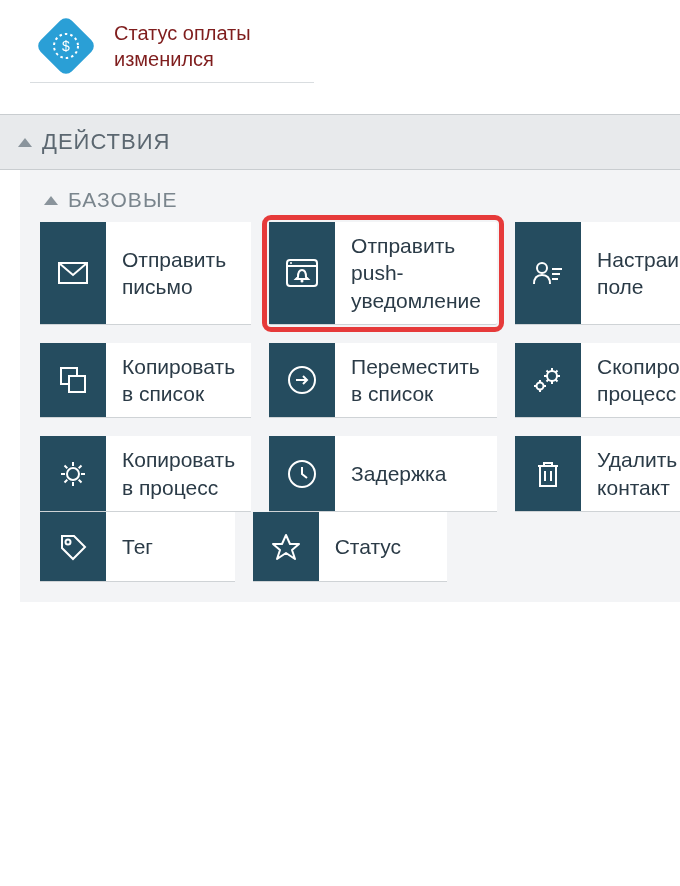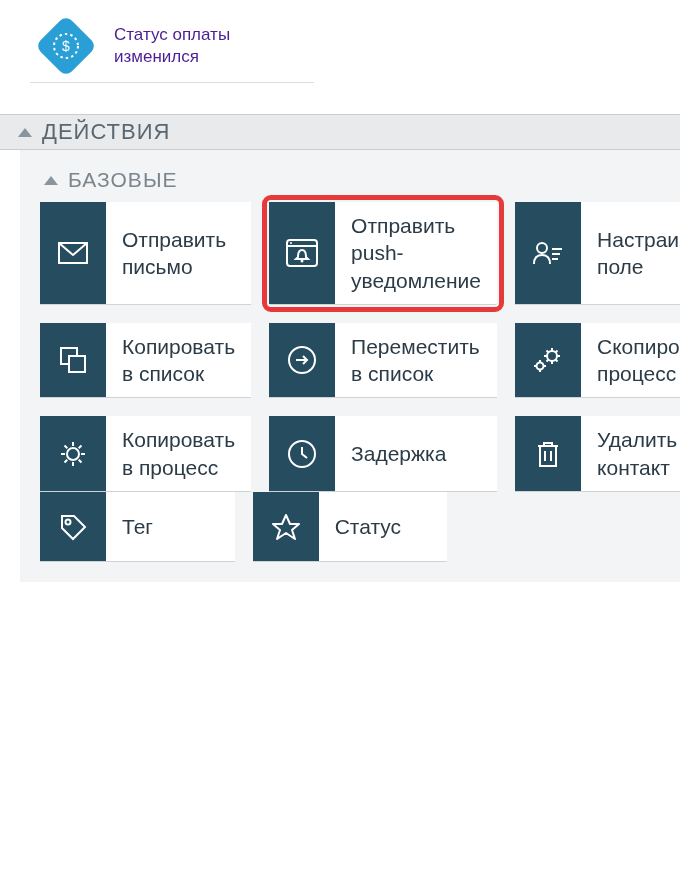--- a/index.html
+++ b/index.html
@@ -22,30 +22,30 @@
     }
     .top-icon-wrap {
       width: 72px;
       height: 72px;
       display: flex;
       align-items: center;
       justify-content: center;
       margin-right: 12px;
     }
     .top-label {
-      font-size: 17px;
-      color: #4c1d95;
+      font-size: 20px;
+      color: #7f1d1d;
       line-height: 1.3;
       max-width: 180px;
     }
     .section-header {
       background: #e8eaec;
       border-top: 1px solid #c9cdd0;
       border-bottom: 1px solid #c9cdd0;
-      padding: 4px 18px;
+      padding: 14px 18px;
       font-size: 22px;
       color: #5b6770;
       letter-spacing: 1px;
       display: flex;
       align-items: center;
     }
     .section-body {
       background: #f3f4f6;
       padding: 0 20px 20px 20px;
       margin-left: 20px;

